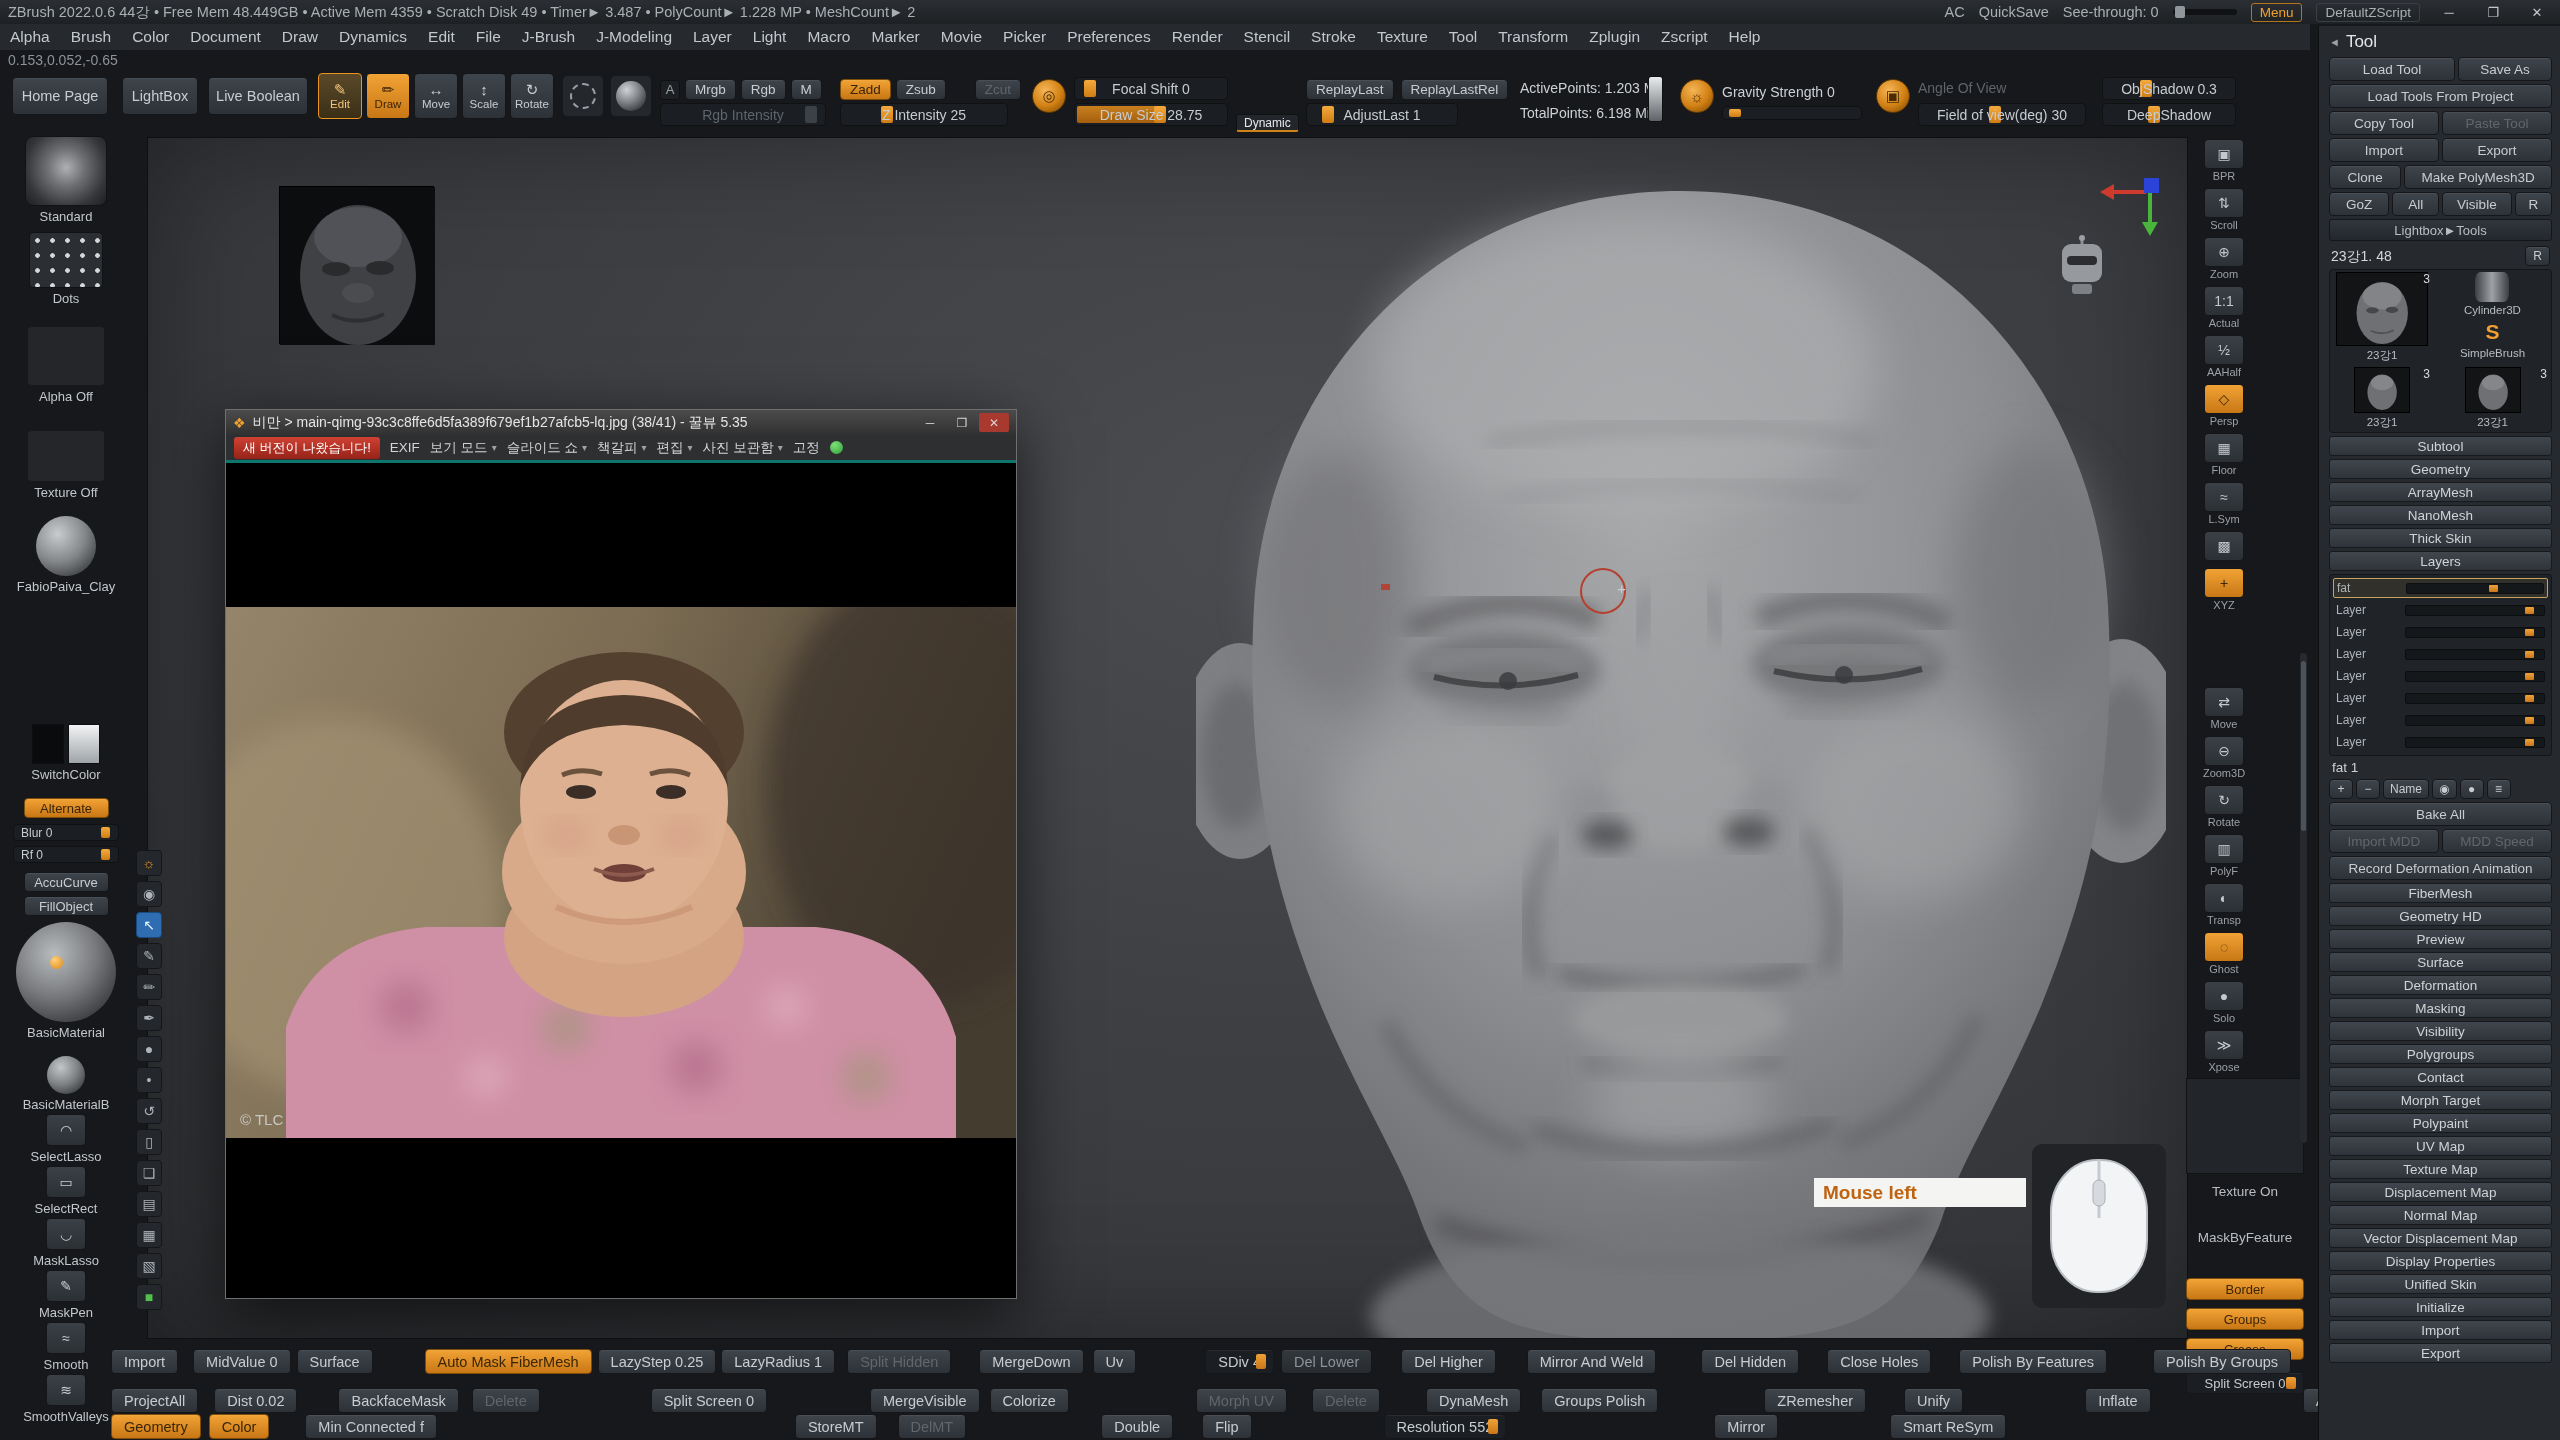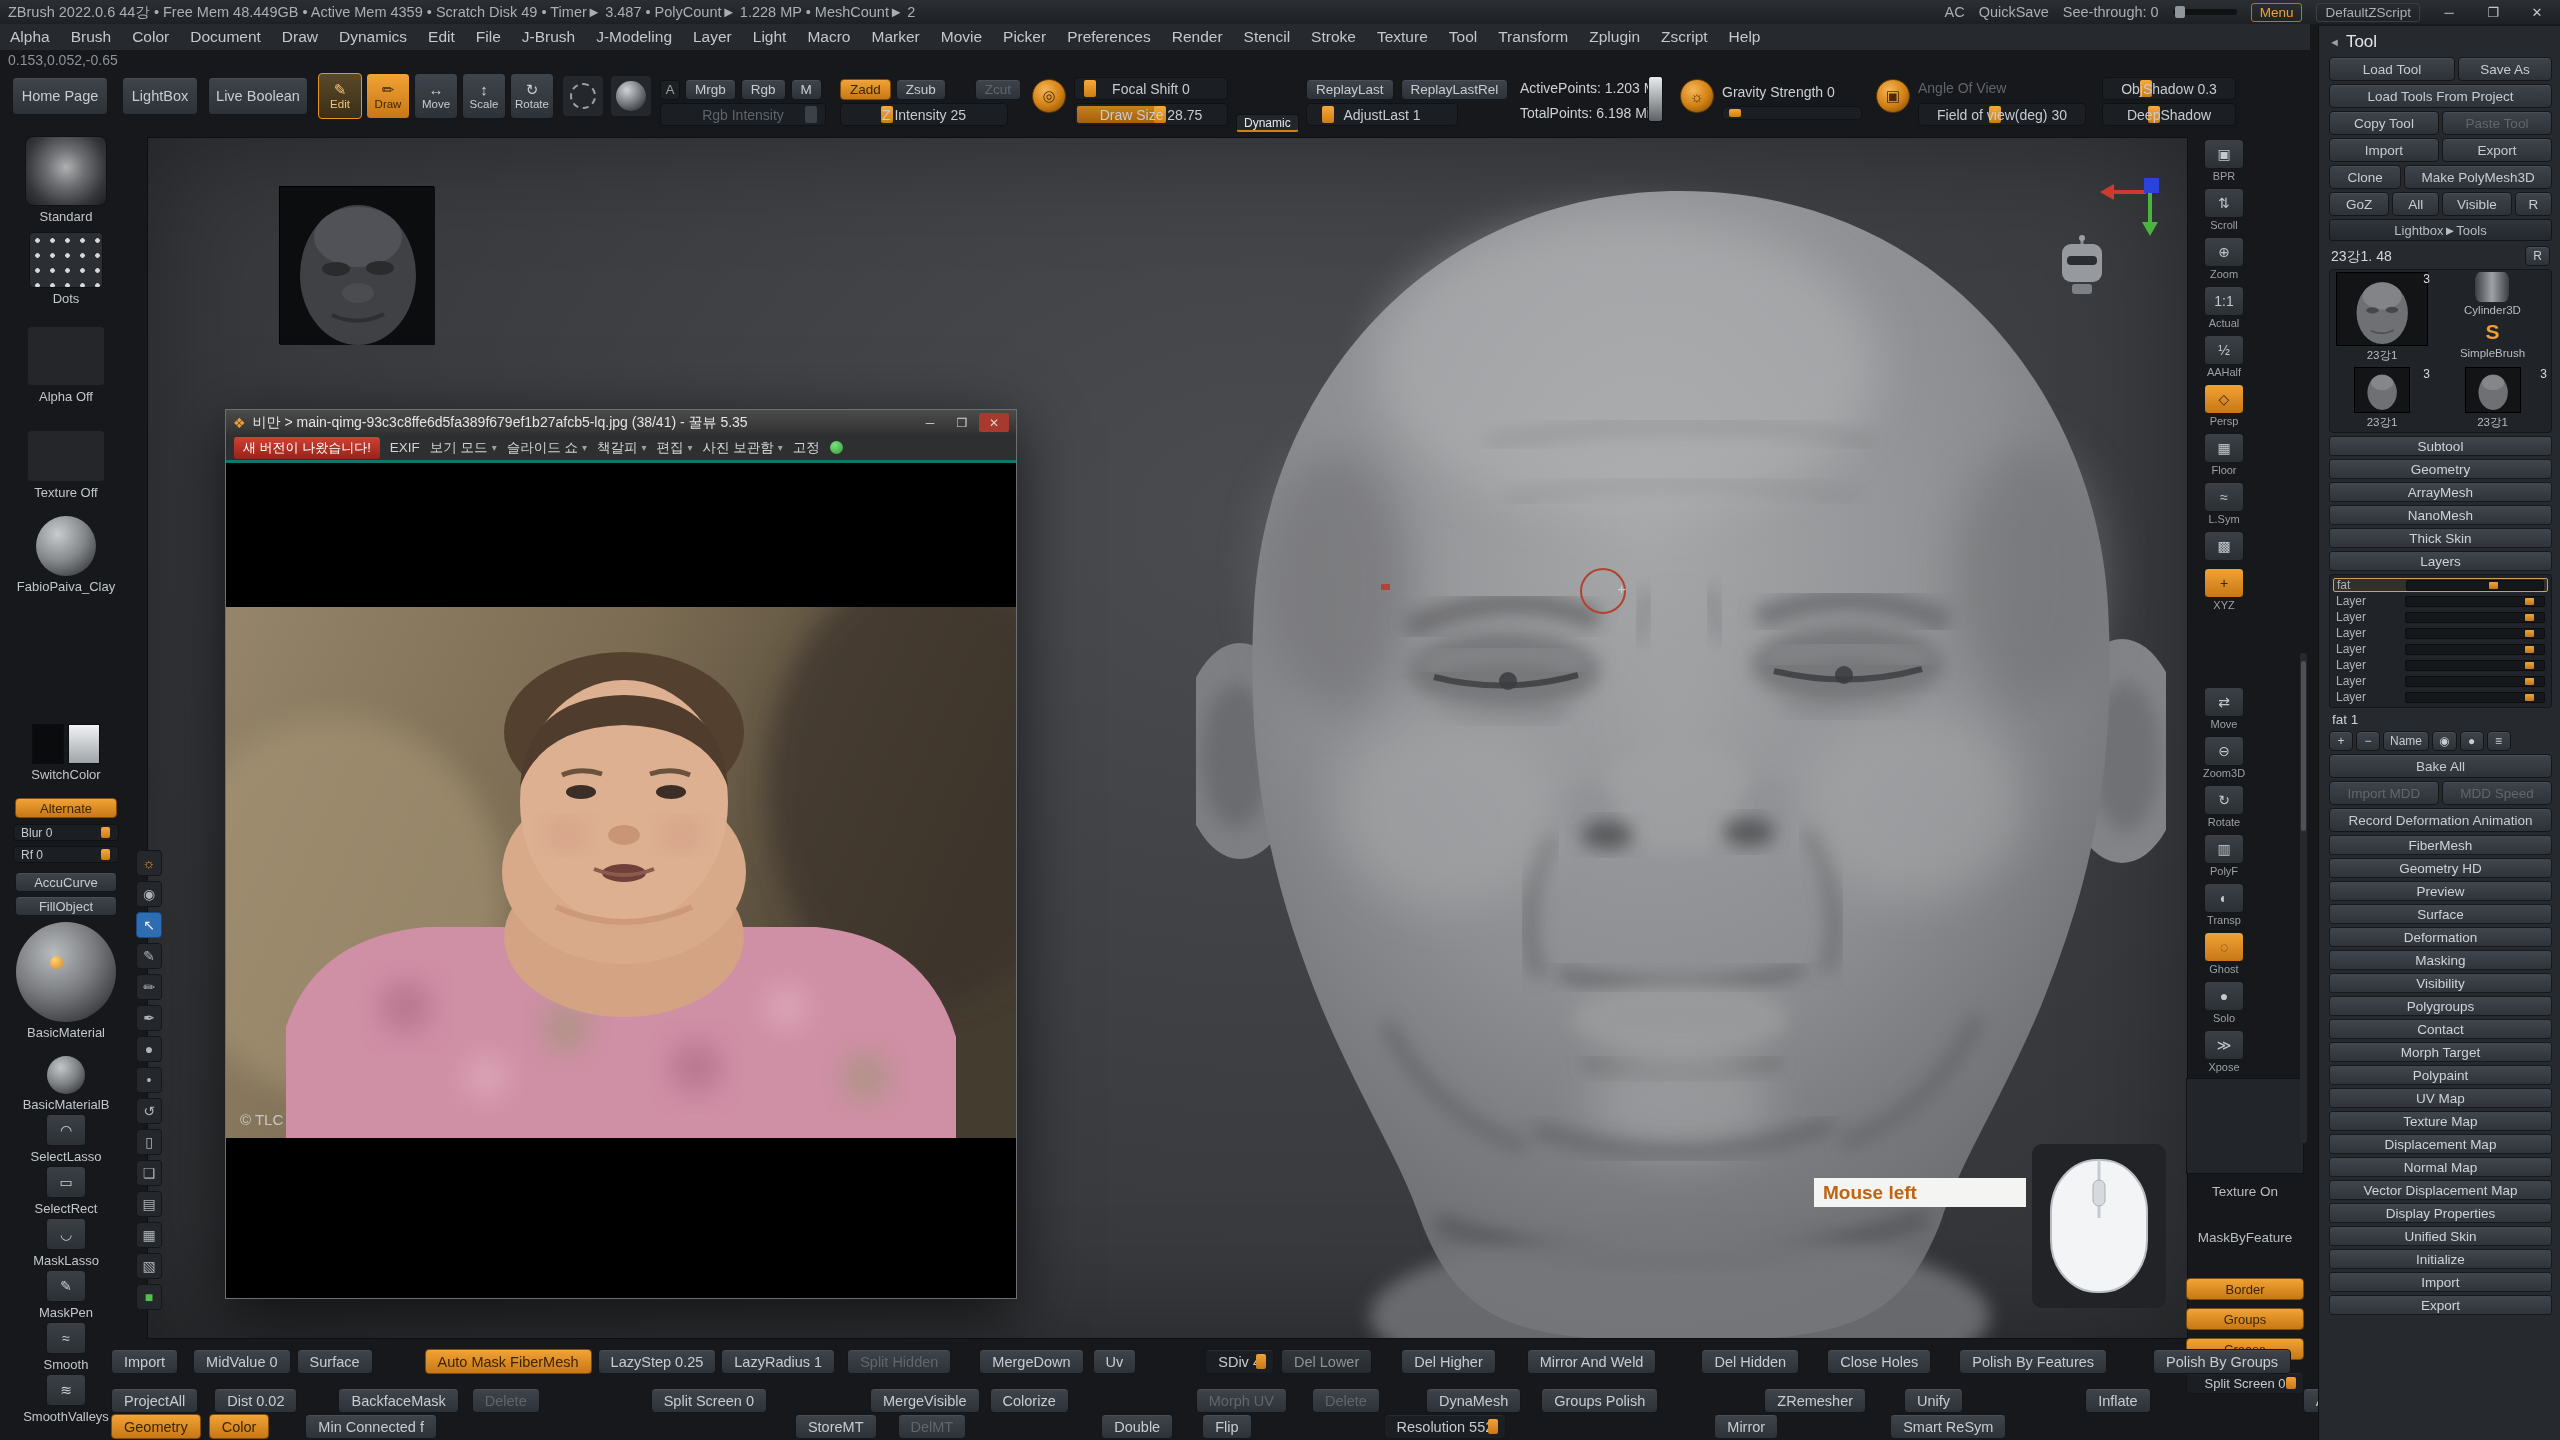--- a/index.html
+++ b/index.html
@@ -84,21 +84,21 @@
   .thumb-off { width:78px; height:60px; border-radius:4px; background:#24262a; border:1px solid #17191c; }
   .thumb-sphere { width:60px; height:60px; border-radius:50%;
     background:radial-gradient(circle at 36% 30%, #c9cccf, #85888b 48%, #303234 90%); }
   .picker { width:86px; height:94px; display:flex; border:1px solid #101214; }
   .picker .hue { width:13px; height:100%; background:linear-gradient(#f00,#ff0,#0f0,#0ff,#00f,#f0f,#f00); }
   .picker .sv { flex:1; background:linear-gradient(to bottom, rgba(0,0,0,0), #000), linear-gradient(to right, #fff, #f00); }
   .swatches { display:flex; gap:4px; }
   .swatch { width:32px; height:40px; border:1px solid #0d0e10; }
   .swatch.black { background:#0a0b0c; }
   .swatch.white { background:linear-gradient(#f2f3f4,#9fa4a8); }
-  .sb-btn { width:102px; height:20px; font-size:13px; padding:0; }
+  .sb-btn { width:85px; height:20px; font-size:13px; padding:0; }
   .sb-slider { width:106px; height:17px; font-size:12px; justify-content:flex-start; padding-left:7px; }
   .sb-slider .knob { width:9px; }
   .big-sphere { width:100px; height:100px; border-radius:50%; position:relative;
     background:radial-gradient(circle at 38% 32%, #b9bcbe, #77797c 46%, #26282a 92%); }
   .big-sphere::after { content:""; position:absolute; left:34%; top:34%; width:13px; height:13px; border-radius:50%;
     background:radial-gradient(circle at 35% 30%, #ffcf7e, #e08a10); }
   .small-sphere { width:38px; height:38px; border-radius:50%;
     background:radial-gradient(circle at 36% 30%, #c4c7ca, #7e8184 48%, #2b2d2f 92%); }
   .sb-icon { width:40px; height:32px; border-radius:4px; background:linear-gradient(#3b4046,#2b3035);
     border:1px solid #14161a; display:flex; align-items:center; justify-content:center; font-size:14px; color:#c9ced2; }
@@ -185,21 +185,21 @@
   .tt-frame.sm { width:56px; height:46px; }
   .tt-label { font-size:11.5px; color:#b9bec3; margin-top:2px; }
   .tt-badge { position:absolute; right:2px; top:0; font-size:12px; color:#d8dcdf; }
   .tt-col { display:flex; flex-direction:column; align-items:center; gap:3px; }
   .tt-cyl { width:34px; height:30px; border-radius:5px/9px; background:linear-gradient(90deg,#3c3f43,#9ea2a6,#3c3f43); }
   .tt-s { width:26px; height:26px; display:flex; align-items:center; justify-content:center; color:#f0a030; font-size:21px; font-weight:bold; }
   .tt-small { position:relative; display:flex; flex-direction:column; align-items:center; }
   .section { height:20px; border-radius:3px; background:linear-gradient(#40464d,#2f343a); border:1px solid #171a1d;
     display:flex; align-items:center; justify-content:center; font-size:13.5px; color:#ced3d7; flex:none; }
   .layers-box { background:#202327; border:1px solid #14161a; border-radius:3px; padding:3px; display:flex; flex-direction:column; gap:2px; }
-  .layer-row { display:flex; align-items:center; gap:5px; height:14px; padding:0 3px; border-radius:2px; }
+  .layer-row { display:flex; align-items:center; gap:5px; height:20px; padding:0 3px; border-radius:2px; }
   .layer-row.selected { border:1px solid #c7a45e; background:#32302a; }
   .layer-name { width:64px; font-size:12px; color:#aeb4b9; overflow:hidden; white-space:nowrap; }
   .layer-slider { position:relative; flex:1; height:11px; background:#15181b; border-radius:2px; border:1px solid #0d0e10; }
   .layer-knob { position:absolute; left:86%; top:1px; width:9px; height:7px; background:linear-gradient(#f0a236,#c9761a); border-radius:1px; }
   .layer-row.selected .layer-knob { left:60%; }
   .layers-cur { font-size:13.5px; color:#ccd1d5; padding:1px 3px; }
   .layers-icons { display:flex; gap:3px; }
   .lic { height:20px; min-width:24px; font-size:12px; padding:0 6px; }
 
   

